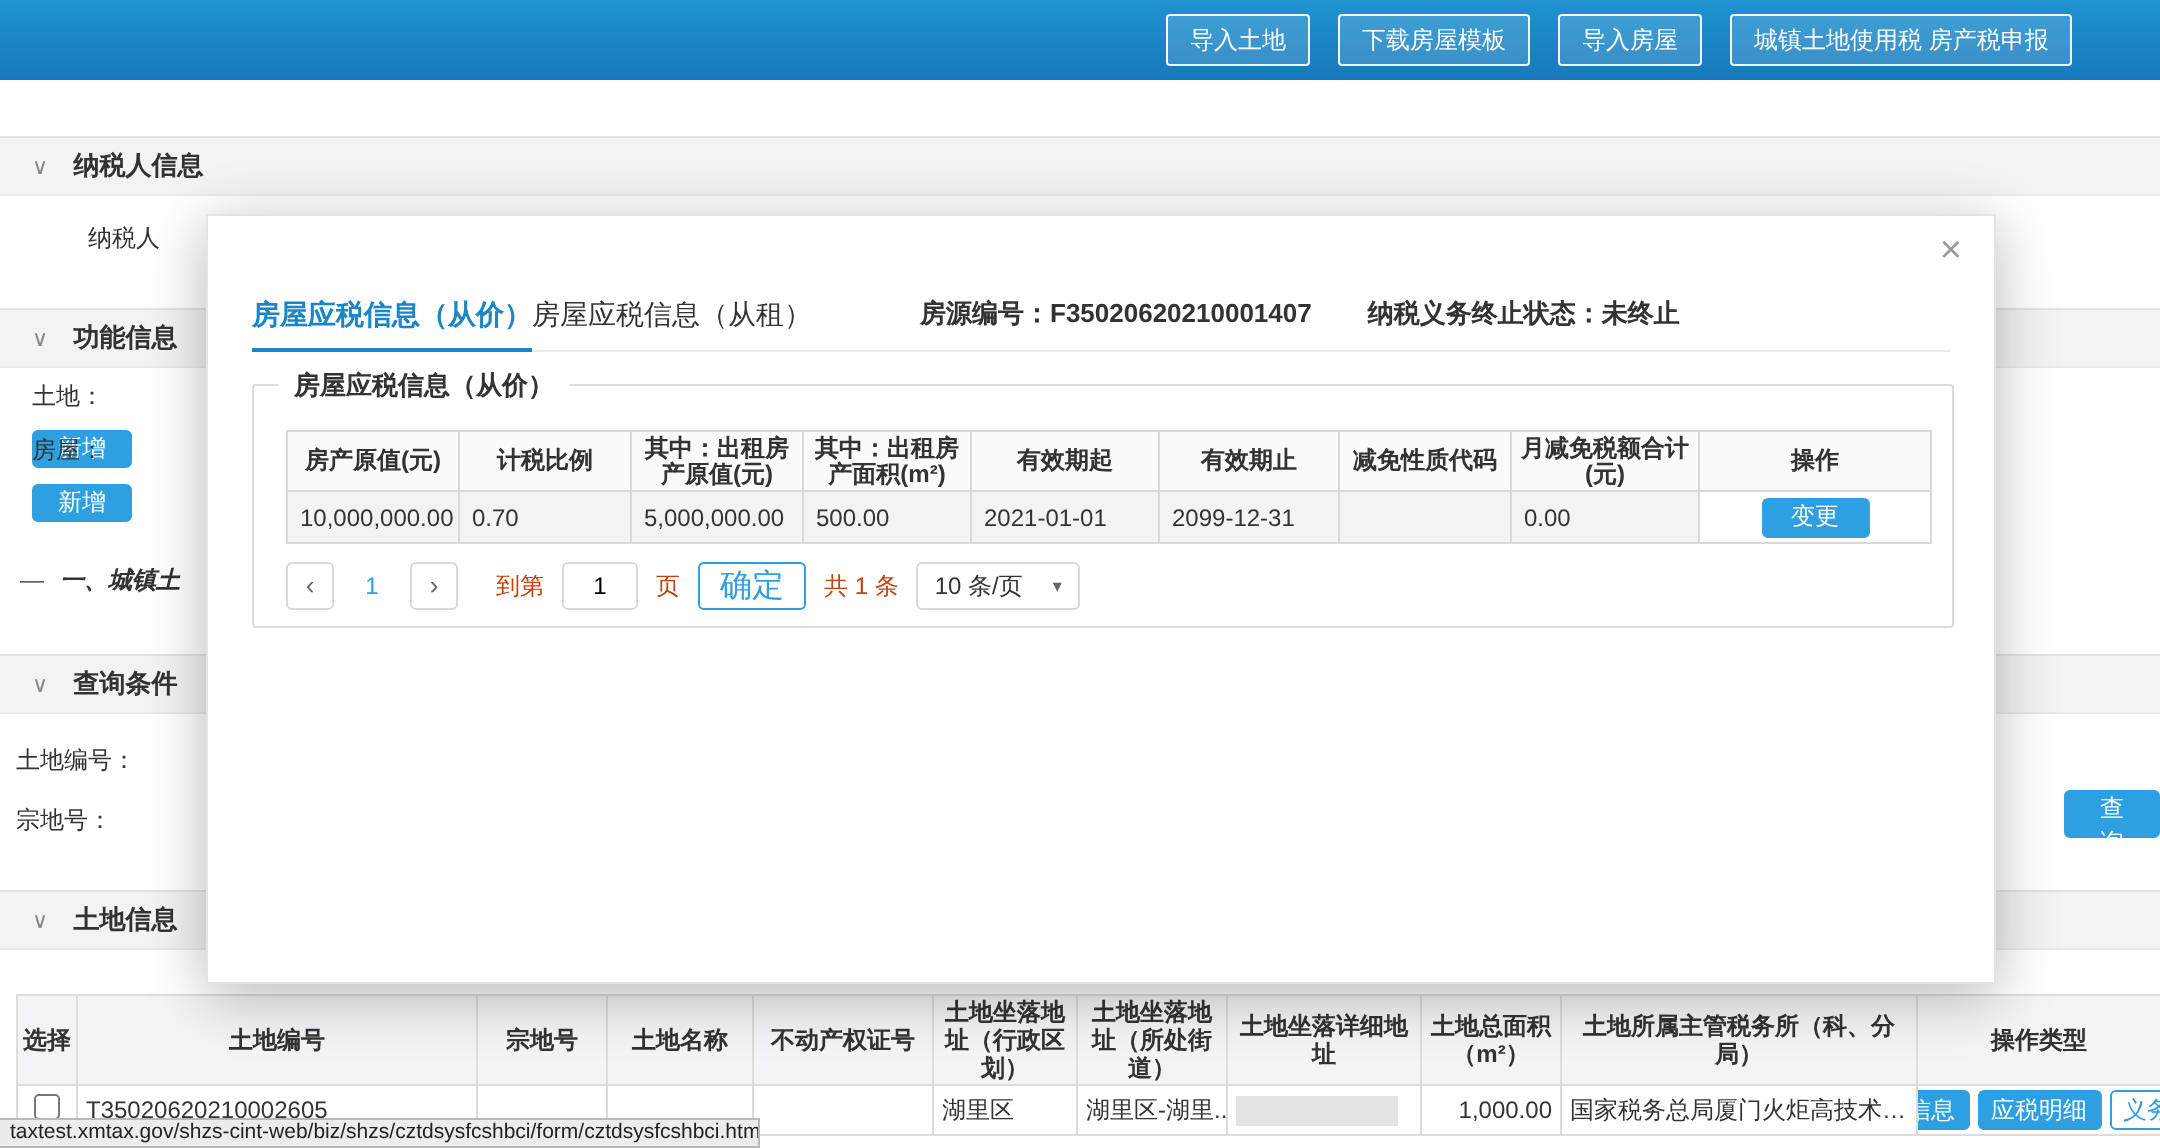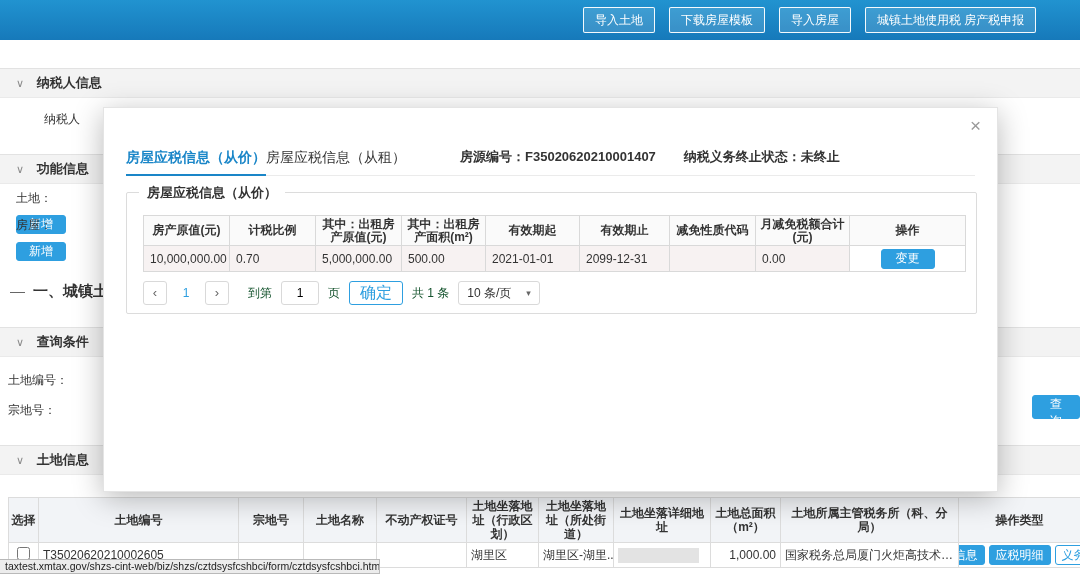--- a/index.html
+++ b/index.html
@@ -16,21 +16,21 @@
   
   .secbar { position:absolute; left:0; width:1080px; height:30px; background:#f3f3f3; border-top:1px solid #e2e2e2; border-bottom:1px solid #eaeaea; line-height:28px; font-size:13px; font-weight:bold; padding-left:16px; white-space:nowrap; }
   .secbar .chev { color:#898989; font-weight:normal; margin-right:9px; font-size:11px; }
   .sb1 { top:68px; } .sb2 { top:154px; } .sb3 { top:327px; } .sb4 { top:445px; }
   .lbl { position:absolute; font-size:12px; color:#333; white-space:nowrap; }
   .formrow { position:absolute; display:flex; align-items:flex-start; gap:8px; height:24px; font-size:12px; white-space:nowrap;flex-direction:column; }
   .btn-blue { background:#2e9fe0; color:#fff; border:1px solid #2e9fe0; border-radius:3px; font-size:12px; cursor:pointer; font-family:inherit; }
   .btn-outline { background:#fff; color:#2e9fe0; border:1px solid #2e9fe0; border-radius:3px; font-size:12px; cursor:pointer; font-family:inherit; }
   .btn-md { height:24px; padding:0 12px; }
   .btn-sm { height:20px; padding:0 6px; font-size:12px; }
-  .sec-one { position:absolute; left:10px; top:282px; font-size:15px; font-weight:bold; white-space:nowrap; }
+  .sec-one { position:absolute; left:10px; top:282px; font-size:12px; font-weight:bold; white-space:nowrap;font-style:italic; }
   .sec-one .dash { color:#666; margin-right:8px; font-weight:normal; }
 
   
   .land-table { position:absolute; left:8px; top:497px; width:1072px; border-collapse:collapse; table-layout:fixed; font-size:12px; z-index:1; }
   .land-table th { background:#f2f4f7; border:1px solid #dcdcdc; font-weight:bold; height:32px; padding:1px 2px; line-height:14px; text-align:center; overflow:hidden; }
   .land-table td { border:1px solid #dcdcdc; height:25px; padding:2px 4px; overflow:hidden; white-space:nowrap; background:#fff; }
   .land-table td.tc { text-align:center; }
   .land-table td.num { text-align:right; }
   .land-table td.ellip { text-overflow:ellipsis; }
   .redact { width:92%; height:15px; background:#e3e3e3; }
@@ -58,21 +58,21 @@
   .mtable td { border:1px solid #d9d9d9; background:#f7f2f2; height:26px; padding:2px 6px; overflow:hidden; white-space:nowrap; }
   .mtable td.op { background:#fff; text-align:center; }
 
   .pagination { position:absolute; left:16px; top:88px; display:flex; align-items:center; gap:9px; font-size:12px; white-space:nowrap; }
   .pg-btn { width:24px; height:24px; border:1px solid #d9d9d9; border-radius:3px; background:#fff; color:#666; font-size:13px; line-height:22px; text-align:center; cursor:pointer; font-family:inherit; }
   .pg-current { width:20px; text-align:center; color:#2e9fe0; }
   .pg-input { width:38px; height:24px; border:1px solid #d9d9d9; border-radius:3px; text-align:center; font-size:12px; font-family:inherit; }
   .pg-confirm { height:24px; padding:0 10px; background:#fff; border:1px solid #2e9fe0; color:#2e9fe0; border-radius:3px; font-size:16px; cursor:pointer; font-family:inherit; }
   .pg-select { height:24px; border:1px solid #d9d9d9; border-radius:3px; padding:0 8px; display:flex; align-items:center; gap:15px; cursor:pointer; background:#fff; }
   .pg-select .caret { font-size:9px; color:#666; }
-  .pg-text { color:#14532d; }
+  .pg-text { color:#c2410c; }
 </style>
 </head>
 <body>
 
 <div class="screen">
 
   <div class="header">
     <div class="header-btns">
       <button class="hbtn">导入土地</button>
       <button class="hbtn">下载房屋模板</button>

